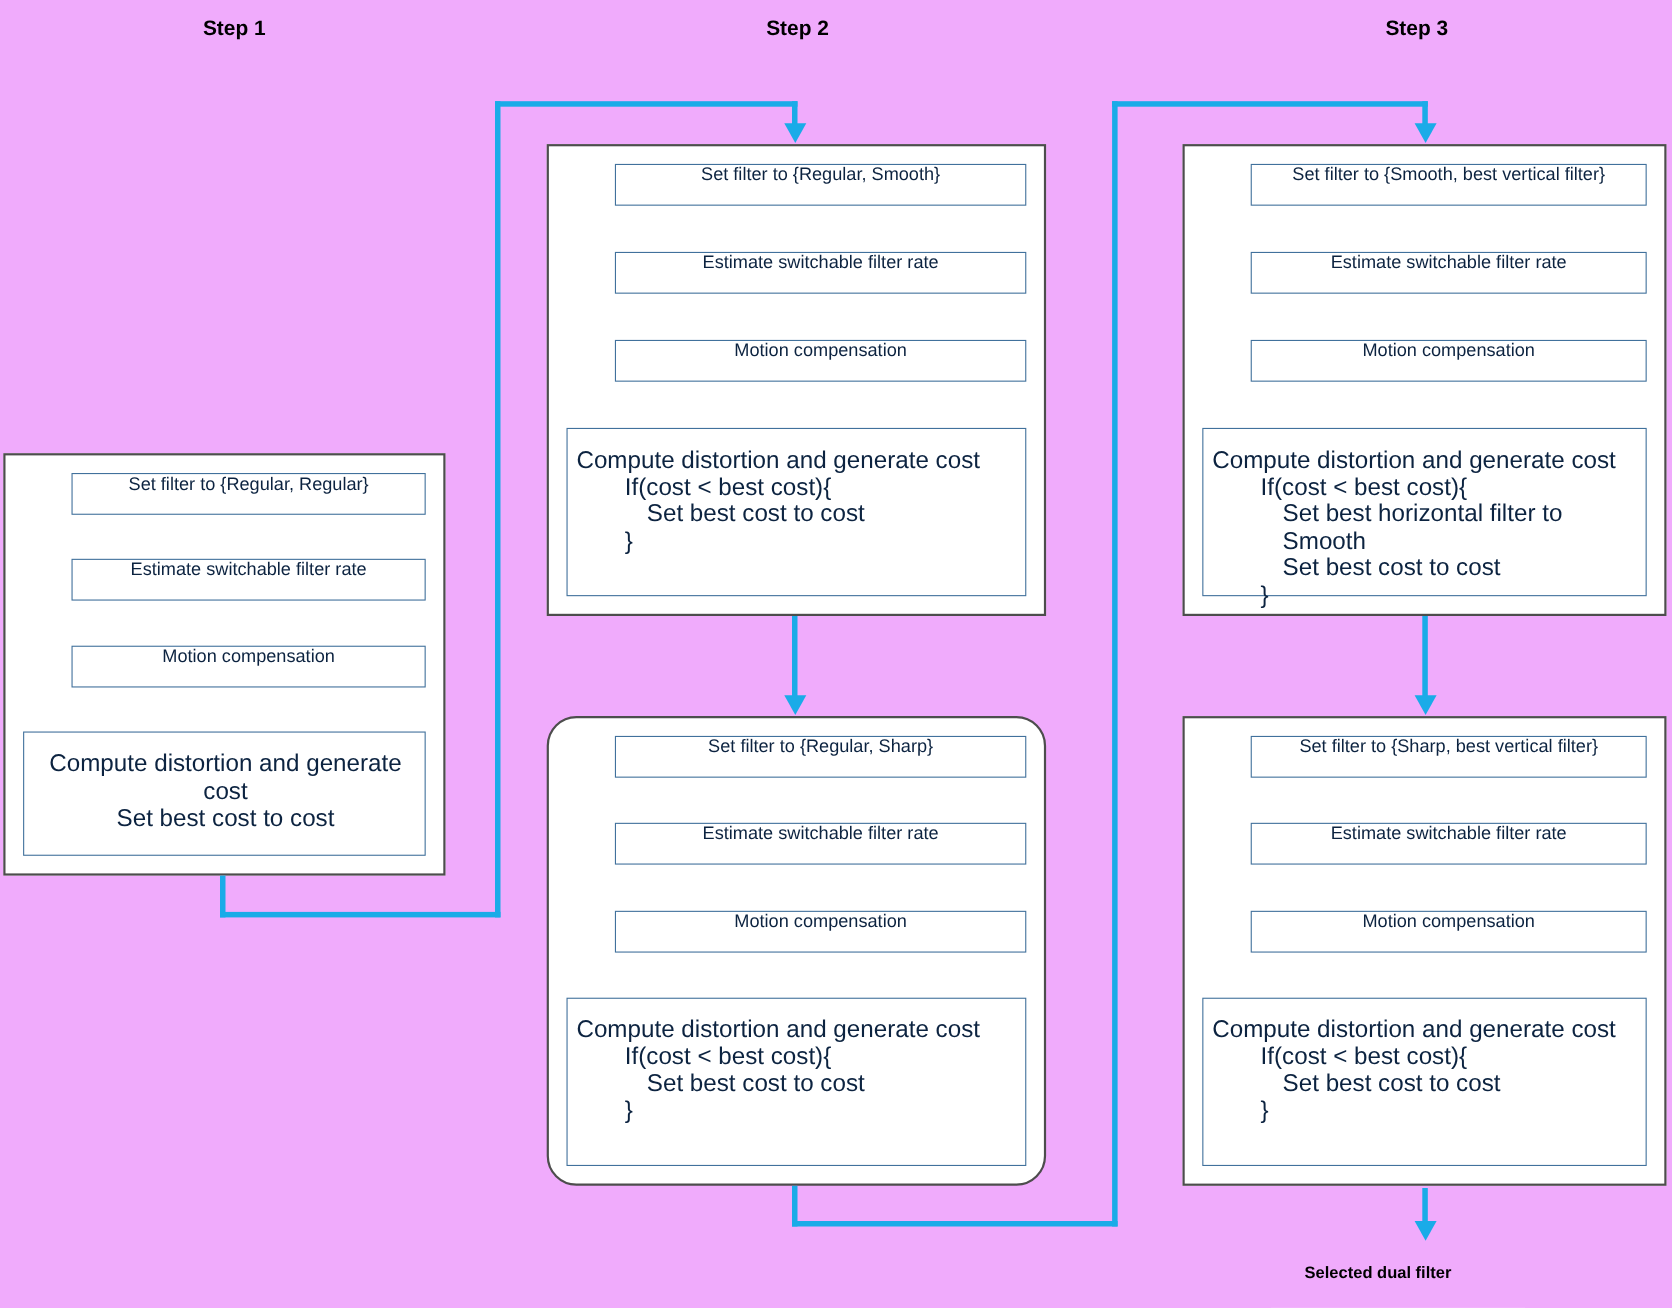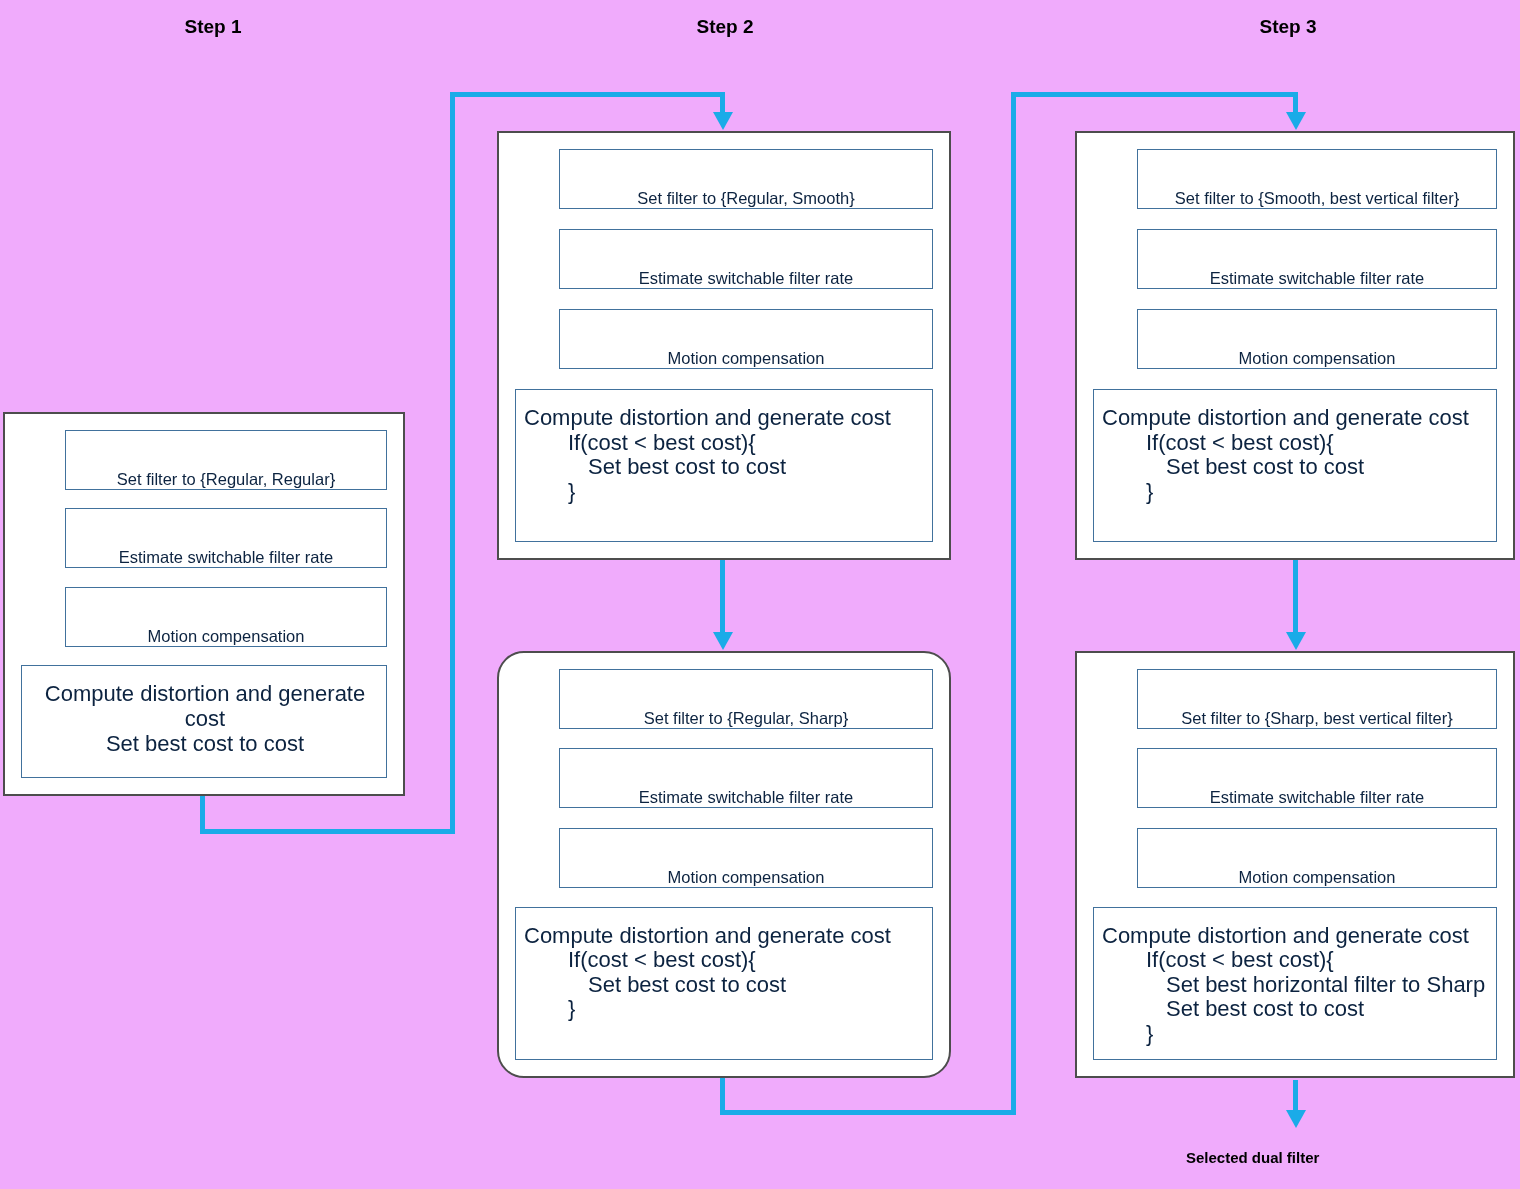--- a/index.html
+++ b/index.html
@@ -16,21 +16,21 @@
   .outer-box{
     position:absolute;border:2px solid #4d4d4d;background:#fff;
     box-sizing:border-box;display:flex;flex-direction:column;
     justify-content:space-between;padding:16px;
   }
   .inner-box{
     border:1.5px solid var(--inner-border,#41719c);box-sizing:border-box;
     background:#fff;
   }
   .single{
-    height:60px;display:flex;align-items:flex-end;justify-content:center;
+    height:38px;display:flex;align-items:flex-start;justify-content:center;
     font-size:16.5px;text-align:center;margin-left:44px;
   }
   .compute{
     font-size:22px;line-height:24.5px;padding:16px 6px 0 8px;
   }
   .compute.centered{text-align:center;line-height:25px;padding-top:15px;}
   .compute .ln{display:block;}
   .compute .ind-1{padding-left:44px;}
   .compute .ind-2{padding-left:64px;}
   .h-153{height:153px;}
@@ -114,39 +114,39 @@
       </div>
     <div class="inner-box single">
         <span>Estimate switchable filter rate</span>
       </div>
     <div class="inner-box single">
         <span>Motion compensation</span>
       </div>
     <div class="inner-box compute h-153">
       <span class="ln ind-0">Compute distortion and generate cost</span>
       <span class="ln ind-1">If(cost &lt; best cost){</span>
+      <span class="ln ind-2">Set best horizontal filter to Smooth</span>
       <span class="ln ind-2">Set best cost to cost</span>
       <span class="ln ind-1">}</span>
     </div>
   </div>
 
   <div class="outer-box" style="left:1075px;top:651px;width:440px;height:427px;">
     <div class="inner-box single">
         <span>Set filter to {Sharp, best vertical filter}</span>
       </div>
     <div class="inner-box single">
         <span>Estimate switchable filter rate</span>
       </div>
     <div class="inner-box single">
         <span>Motion compensation</span>
       </div>
     <div class="inner-box compute h-153">
       <span class="ln ind-0">Compute distortion and generate cost</span>
       <span class="ln ind-1">If(cost &lt; best cost){</span>
-      <span class="ln ind-2">Set best horizontal filter to Sharp</span>
       <span class="ln ind-2">Set best cost to cost</span>
       <span class="ln ind-1">}</span>
     </div>
   </div>
 
   <div>
     <div class="seg" style="left:200px;top:796px;width:5px;height:38px;"></div>
     <div class="seg" style="left:200px;top:829px;width:255px;height:5px;"></div>
     <div class="seg" style="left:450px;top:92px;width:5px;height:742px;"></div>
     <div class="seg" style="left:450px;top:92px;width:275px;height:5px;"></div>

